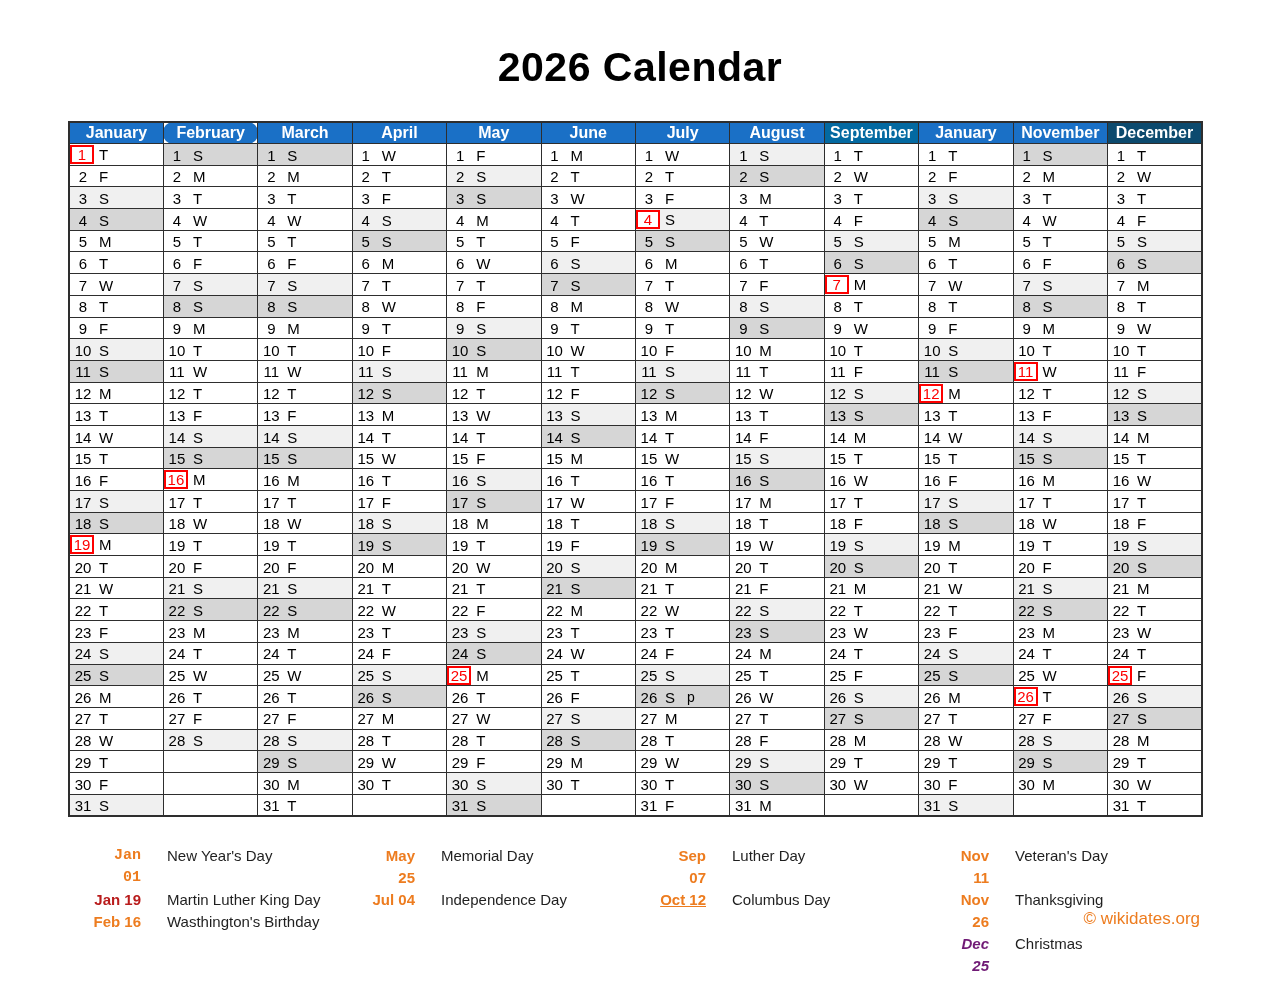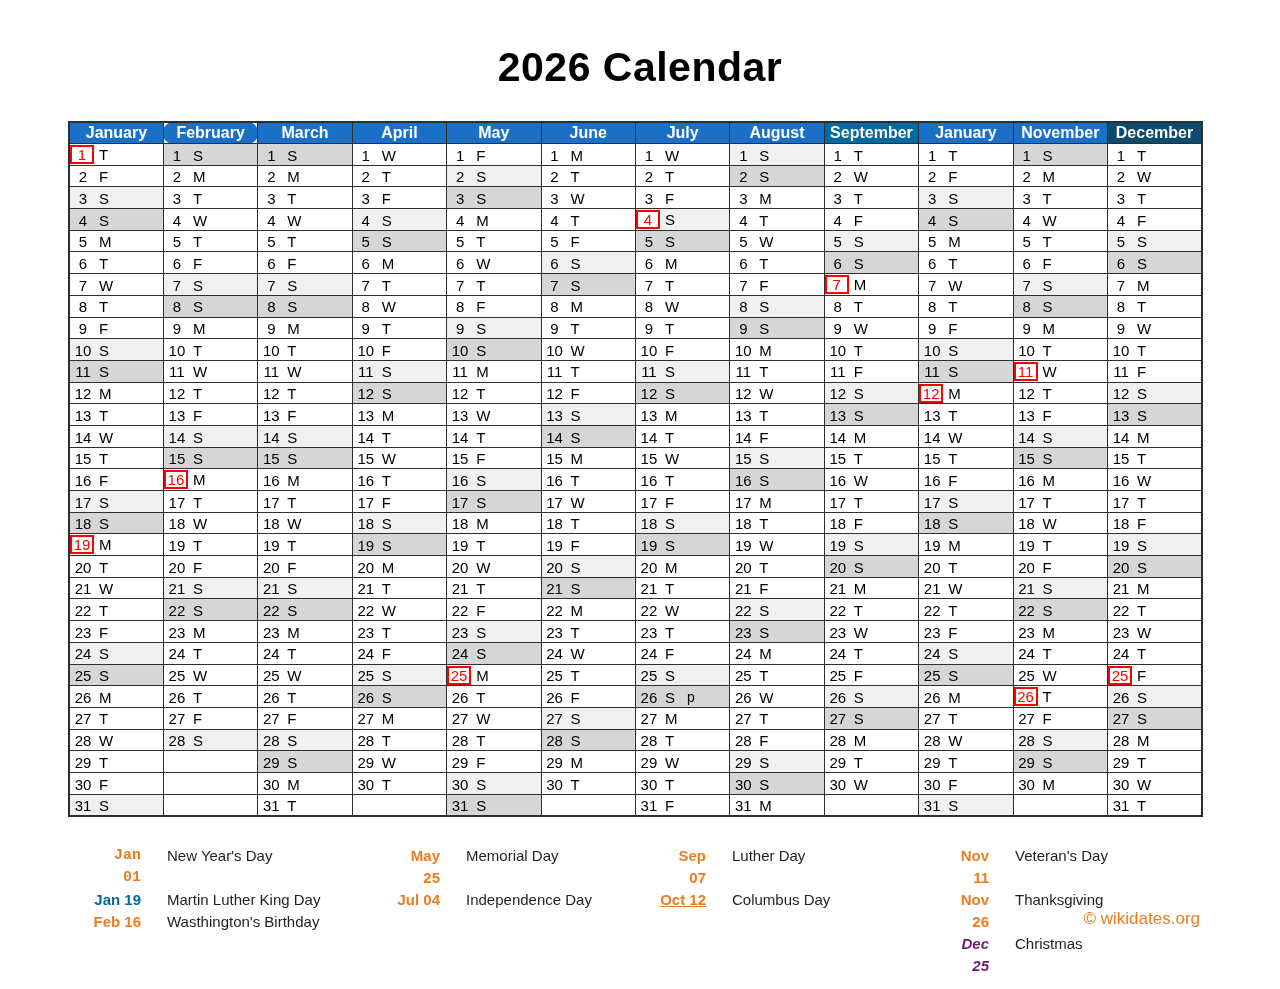--- a/index.html
+++ b/index.html
@@ -501,29 +501,29 @@
     </tbody>
   </table>
 
 <div class="legend" id="legend">
     <div class="legend-col" style="left: 93px;">
       <div class="legend-row">
         <span class="l-date" style="color: rgb(237, 124, 31); font-family: Liberation Mono, monospace;">Jan 01</span>
         <span class="l-name">New Year's Day</span>
       </div>
       <div class="legend-row">
-        <span class="l-date" style="color: #0369a1;">Jan 19</span>
+        <span class="l-date" style="color: #b91c1c;">Jan 19</span>
         <span class="l-name">Martin Luther King Day</span>
       </div>
       <div class="legend-row">
         <span class="l-date" style="color: rgb(237, 124, 31);">Feb 16</span>
         <span class="l-name">Wasthington's Birthday</span>
       </div>
     </div>
-    <div class="legend-col" style="left: 392px;">
+    <div class="legend-col" style="left: 367px;">
       <div class="legend-row">
         <span class="l-date" style="color: rgb(237, 124, 31);">May 25</span>
         <span class="l-name">Memorial Day</span>
       </div>
       <div class="legend-row">
         <span class="l-date" style="color: rgb(237, 124, 31);">Jul 04</span>
         <span class="l-name">Independence Day</span>
       </div>
     </div>
     <div class="legend-col" style="left: 658px;">

